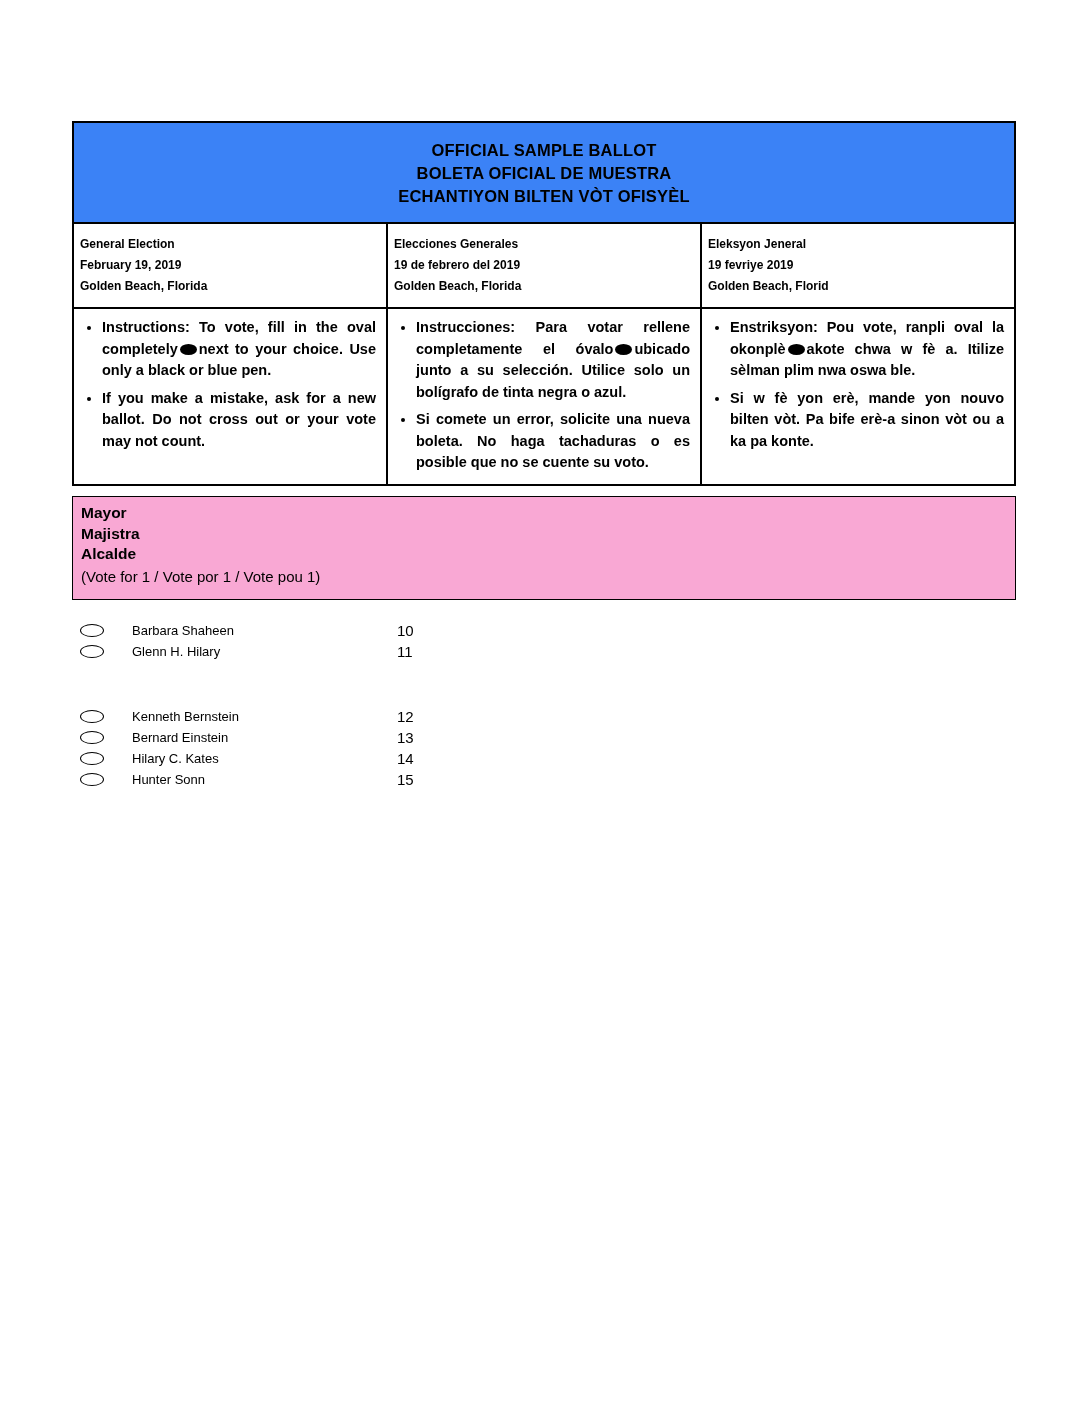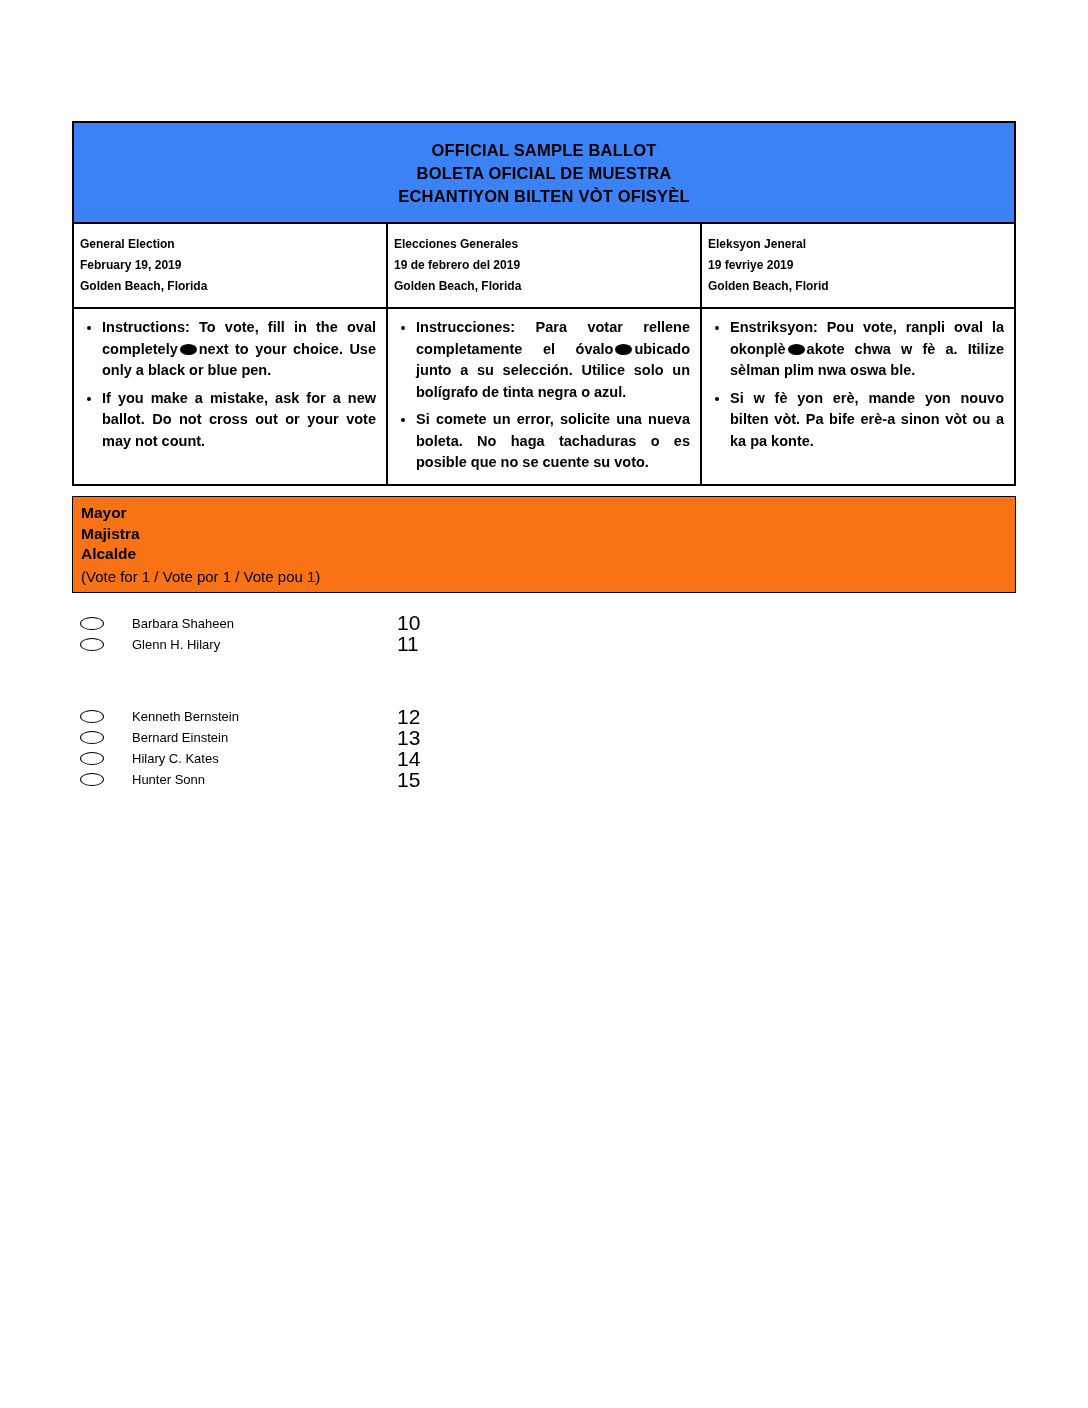--- a/index.html
+++ b/index.html
@@ -93,24 +93,24 @@
     margin: 0 2px;
   }
 
   
   .contest {
     position: absolute;
     left: 72px;
     width: 944px;
   }
   .contest-header {
-    background: #f97316;
+    background: #f9a8d4;
     border: 1.5px solid #000;
     box-sizing: border-box;
-    padding: 6px 8px 5px 8px;
+    padding: 6px 8px 12px 8px;
   }
   .contest-title {
     font-weight: bold;
     font-size: 15.5px;
     line-height: 20.5px;
   }
   .contest-sub {
     font-size: 15px;
     line-height: 21px;
     font-weight: normal;
@@ -135,21 +135,21 @@
     margin-left: 8px;
     margin-right: 28px;
     flex: 0 0 auto;
   }
   .cand-name {
     font-size: 13px;
     width: 265px;
     flex: 0 0 auto;
   }
   .cand-num {
-    font-size: 21px;
+    font-size: 15px;
   }
 </style>
 </head>
 <body>
 
 <div class="page">
 
   <div class="ballot-header">
 
     <div class="header-title">

